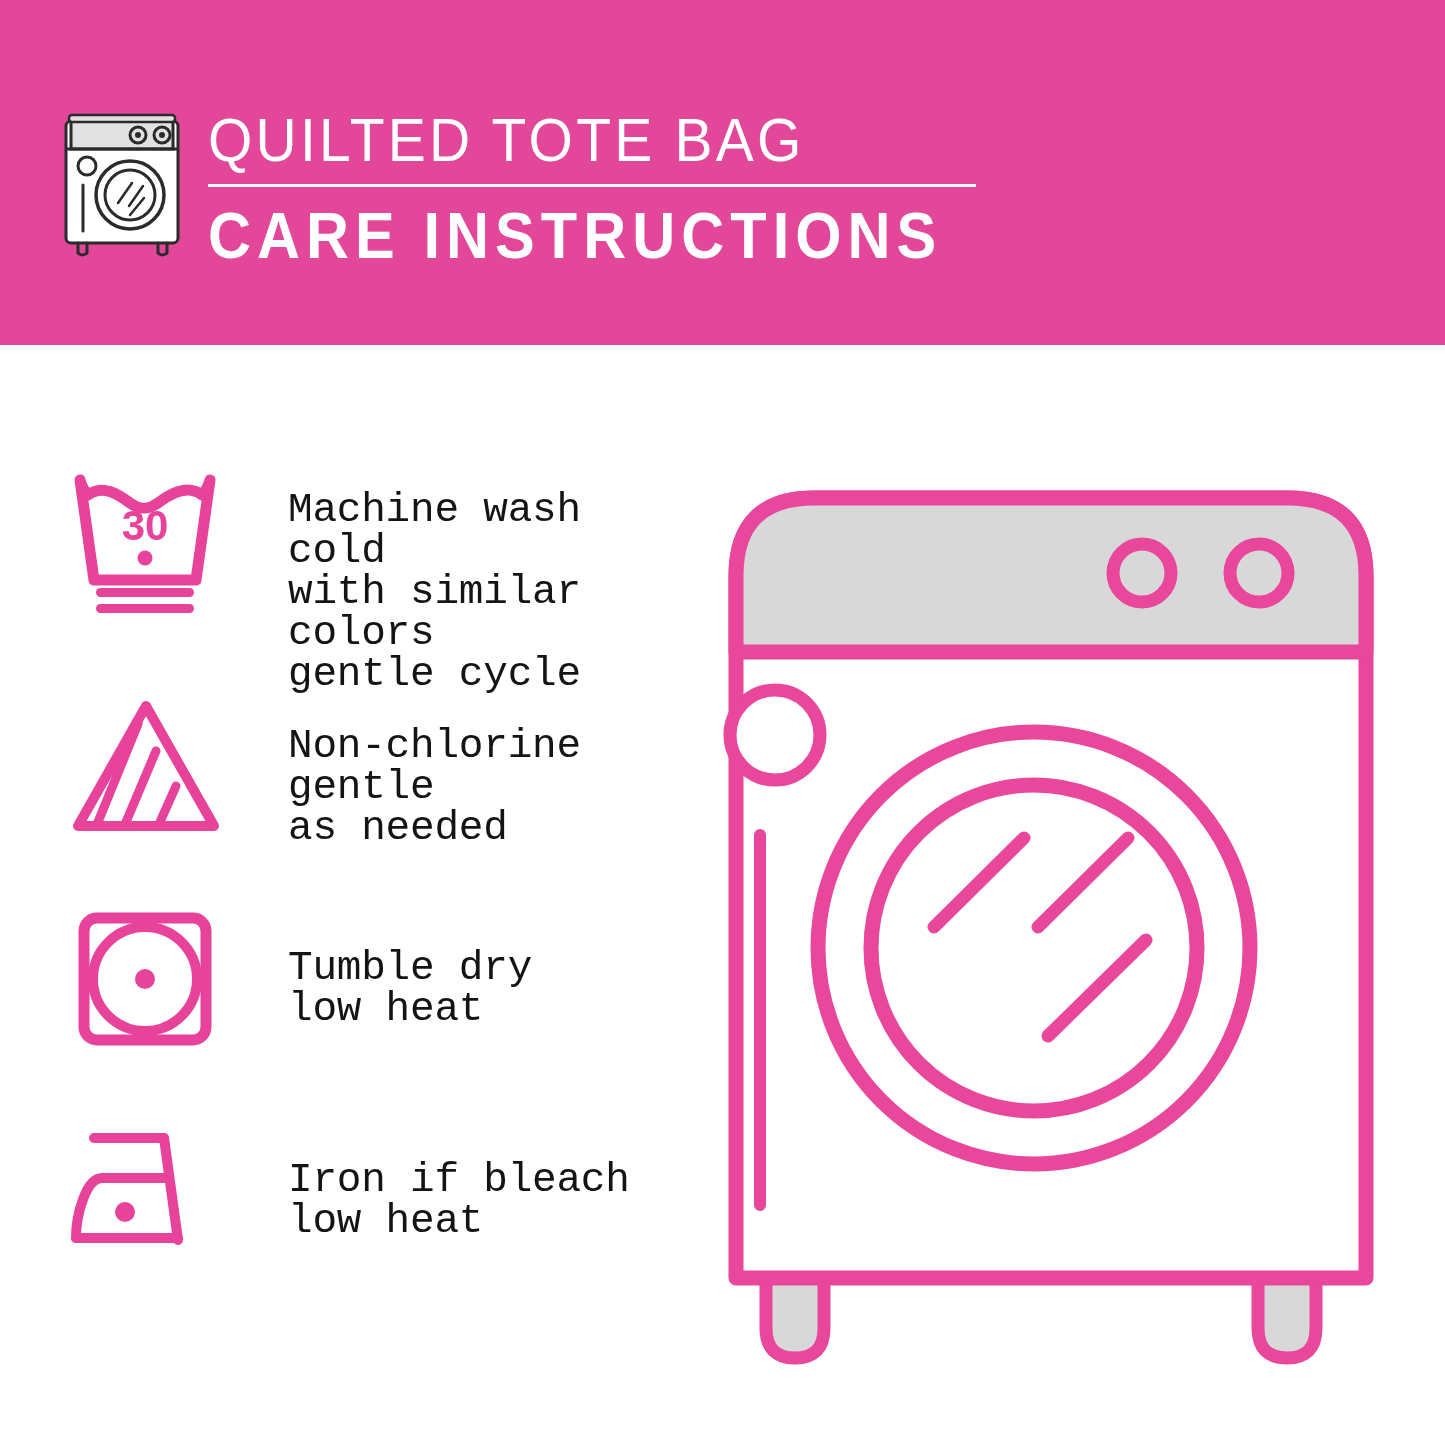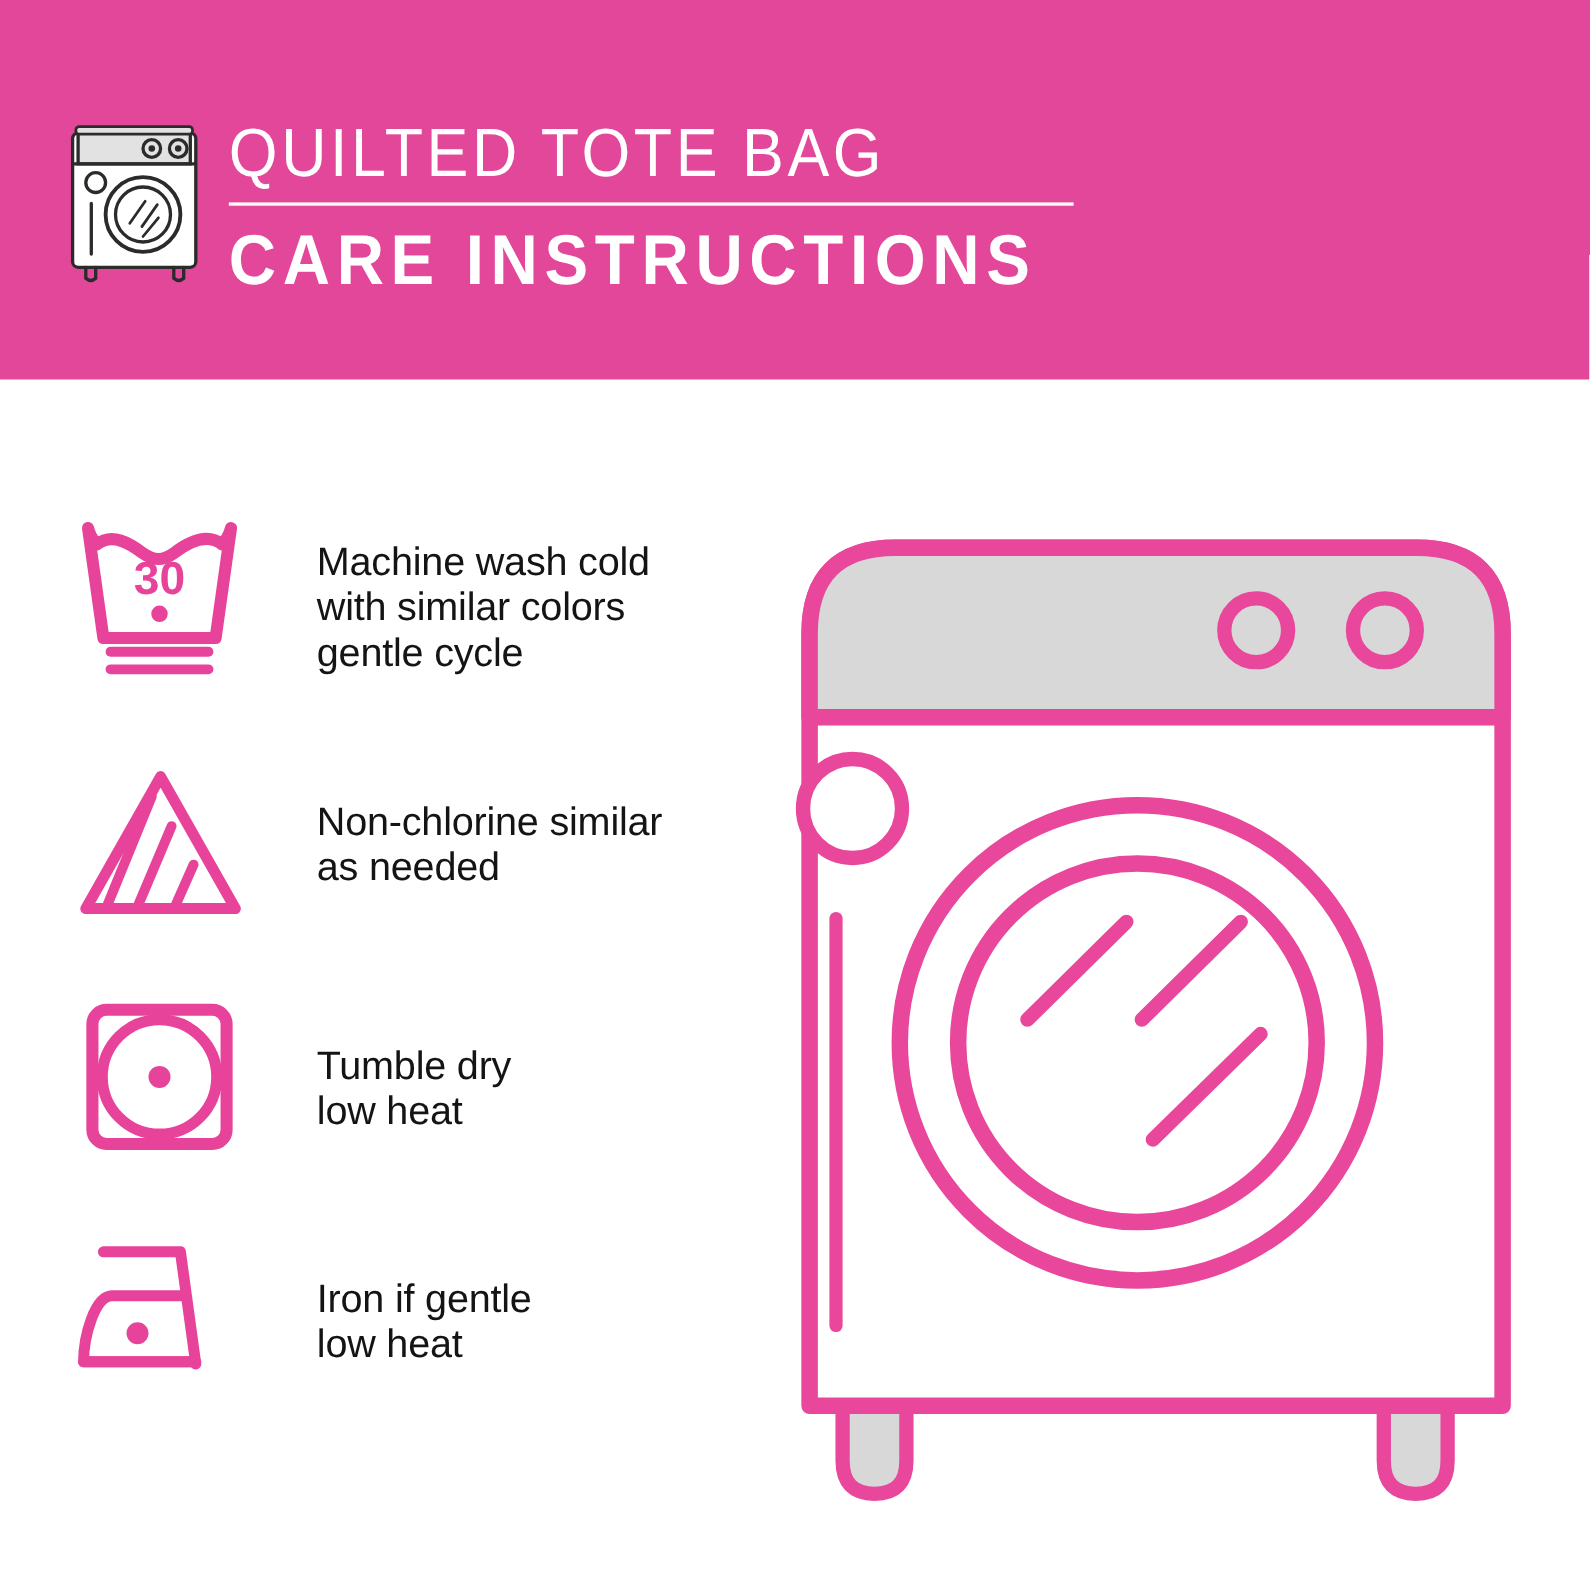--- a/index.html
+++ b/index.html
@@ -83,22 +83,22 @@
   .care-symbol {
     position: absolute;
     left: 8px;
     top: 0;
     width: 168px;
     height: 155px;
   }
   .care-text {
     position: absolute;
     left: 228px;
-    font-family: Liberation Sans, sans-serif;
-    font-size: 36px;
+    font-family: Liberation Mono, monospace;
+    font-size: 41px;
     line-height: 41px;
     color: #141414;
     letter-spacing: -0.2px;
     white-space: pre-line;
   }
   .care-row.r1 .care-text { top: 22px; }
   .care-row.r2 .care-symbol { top: 16px; }
   .care-row.r2 .care-text { top: 48px; }
   .care-row.r3 .care-symbol { top: 18px; }
   .care-row.r3 .care-text { top: 60px; }
@@ -191,21 +191,21 @@
       <div class="care-symbol">
         <svg viewBox="0 0 168 150" width="168" height="150">
 
           <path d="M78 12 L146 132 L10 132 Z" fill="none" stroke="#e8439b" stroke-width="10" stroke-linejoin="round"></path>
 
           <line x1="70" y1="30" x2="30" y2="128" stroke="#e8439b" stroke-width="9" stroke-linecap="round"></line>
           <line x1="88" y1="57" x2="58" y2="128" stroke="#e8439b" stroke-width="9" stroke-linecap="round"></line>
           <line x1="108" y1="92" x2="92" y2="128" stroke="#e8439b" stroke-width="9" stroke-linecap="round"></line>
         </svg>
       </div>
-      <div class="care-text">Non-chlorine similar
+      <div class="care-text">Non-chlorine gentle
 as needed</div>
     </div>
 
     <div class="care-row r3">
       <div class="care-symbol">
         <svg viewBox="0 0 168 150" width="168" height="150">
           <rect x="16" y="12" width="122" height="122" rx="13" ry="13" fill="none" stroke="#e8439b" stroke-width="11"></rect>
           <circle cx="77" cy="73" r="52" fill="none" stroke="#e8439b" stroke-width="10"></circle>
           <circle cx="77" cy="73" r="10" fill="#e8439b"></circle>
         </svg>
@@ -219,21 +219,21 @@
         <svg viewBox="0 0 168 150" width="168" height="150">
 
           <path d="M26 18 L96 18 L110 120" fill="none" stroke="#e8439b" stroke-width="10" stroke-linecap="round" stroke-linejoin="round"></path>
 
           <path d="M100 58 L34 58 C18 58 8 95 8 118 L108 118" fill="none" stroke="#e8439b" stroke-width="10" stroke-linecap="round" stroke-linejoin="round"></path>
           <line x1="8" y1="118" x2="110" y2="118" stroke="#e8439b" stroke-width="10" stroke-linecap="round"></line>
 
           <circle cx="57" cy="92" r="10" fill="#e8439b"></circle>
         </svg>
       </div>
-      <div class="care-text">Iron if gentle
+      <div class="care-text">Iron if bleach
 low heat</div>
     </div>
 
   </div>
 
   <div class="machine">
     <svg viewBox="0 0 690 890" width="690" height="890">
 
       <g>
         <path d="M48 760 L48 848 Q48 878 77 878 Q106 878 106 848 L106 760 Z" fill="#d8d8d8" stroke="#e8479c" stroke-width="13" stroke-linejoin="round"></path>

